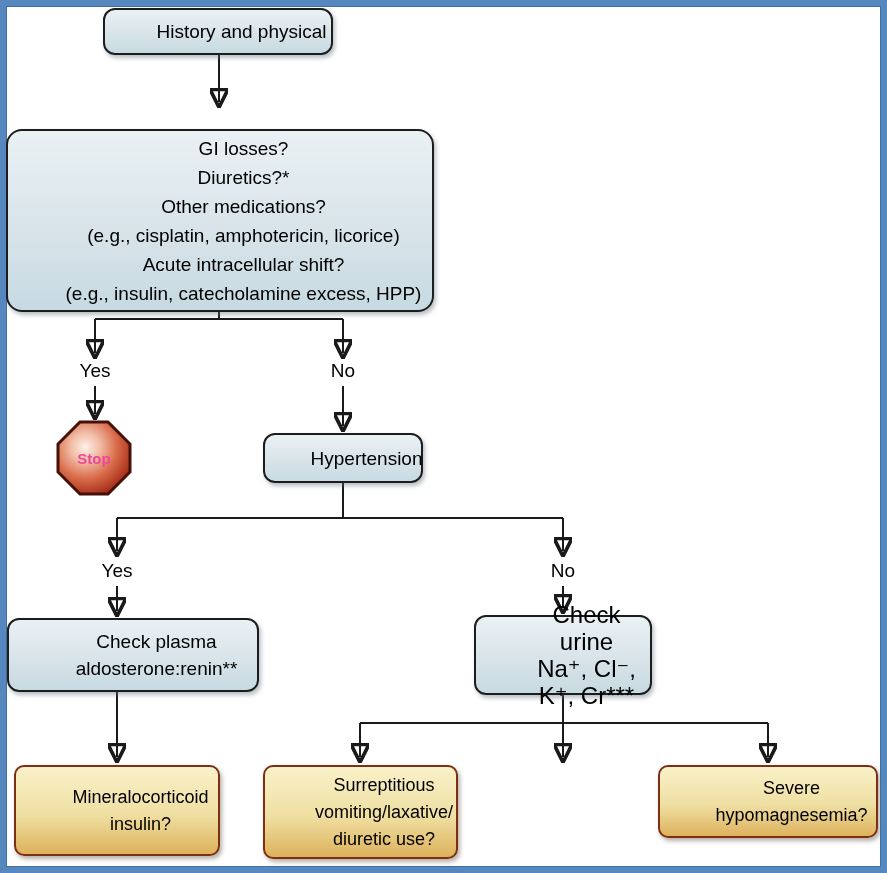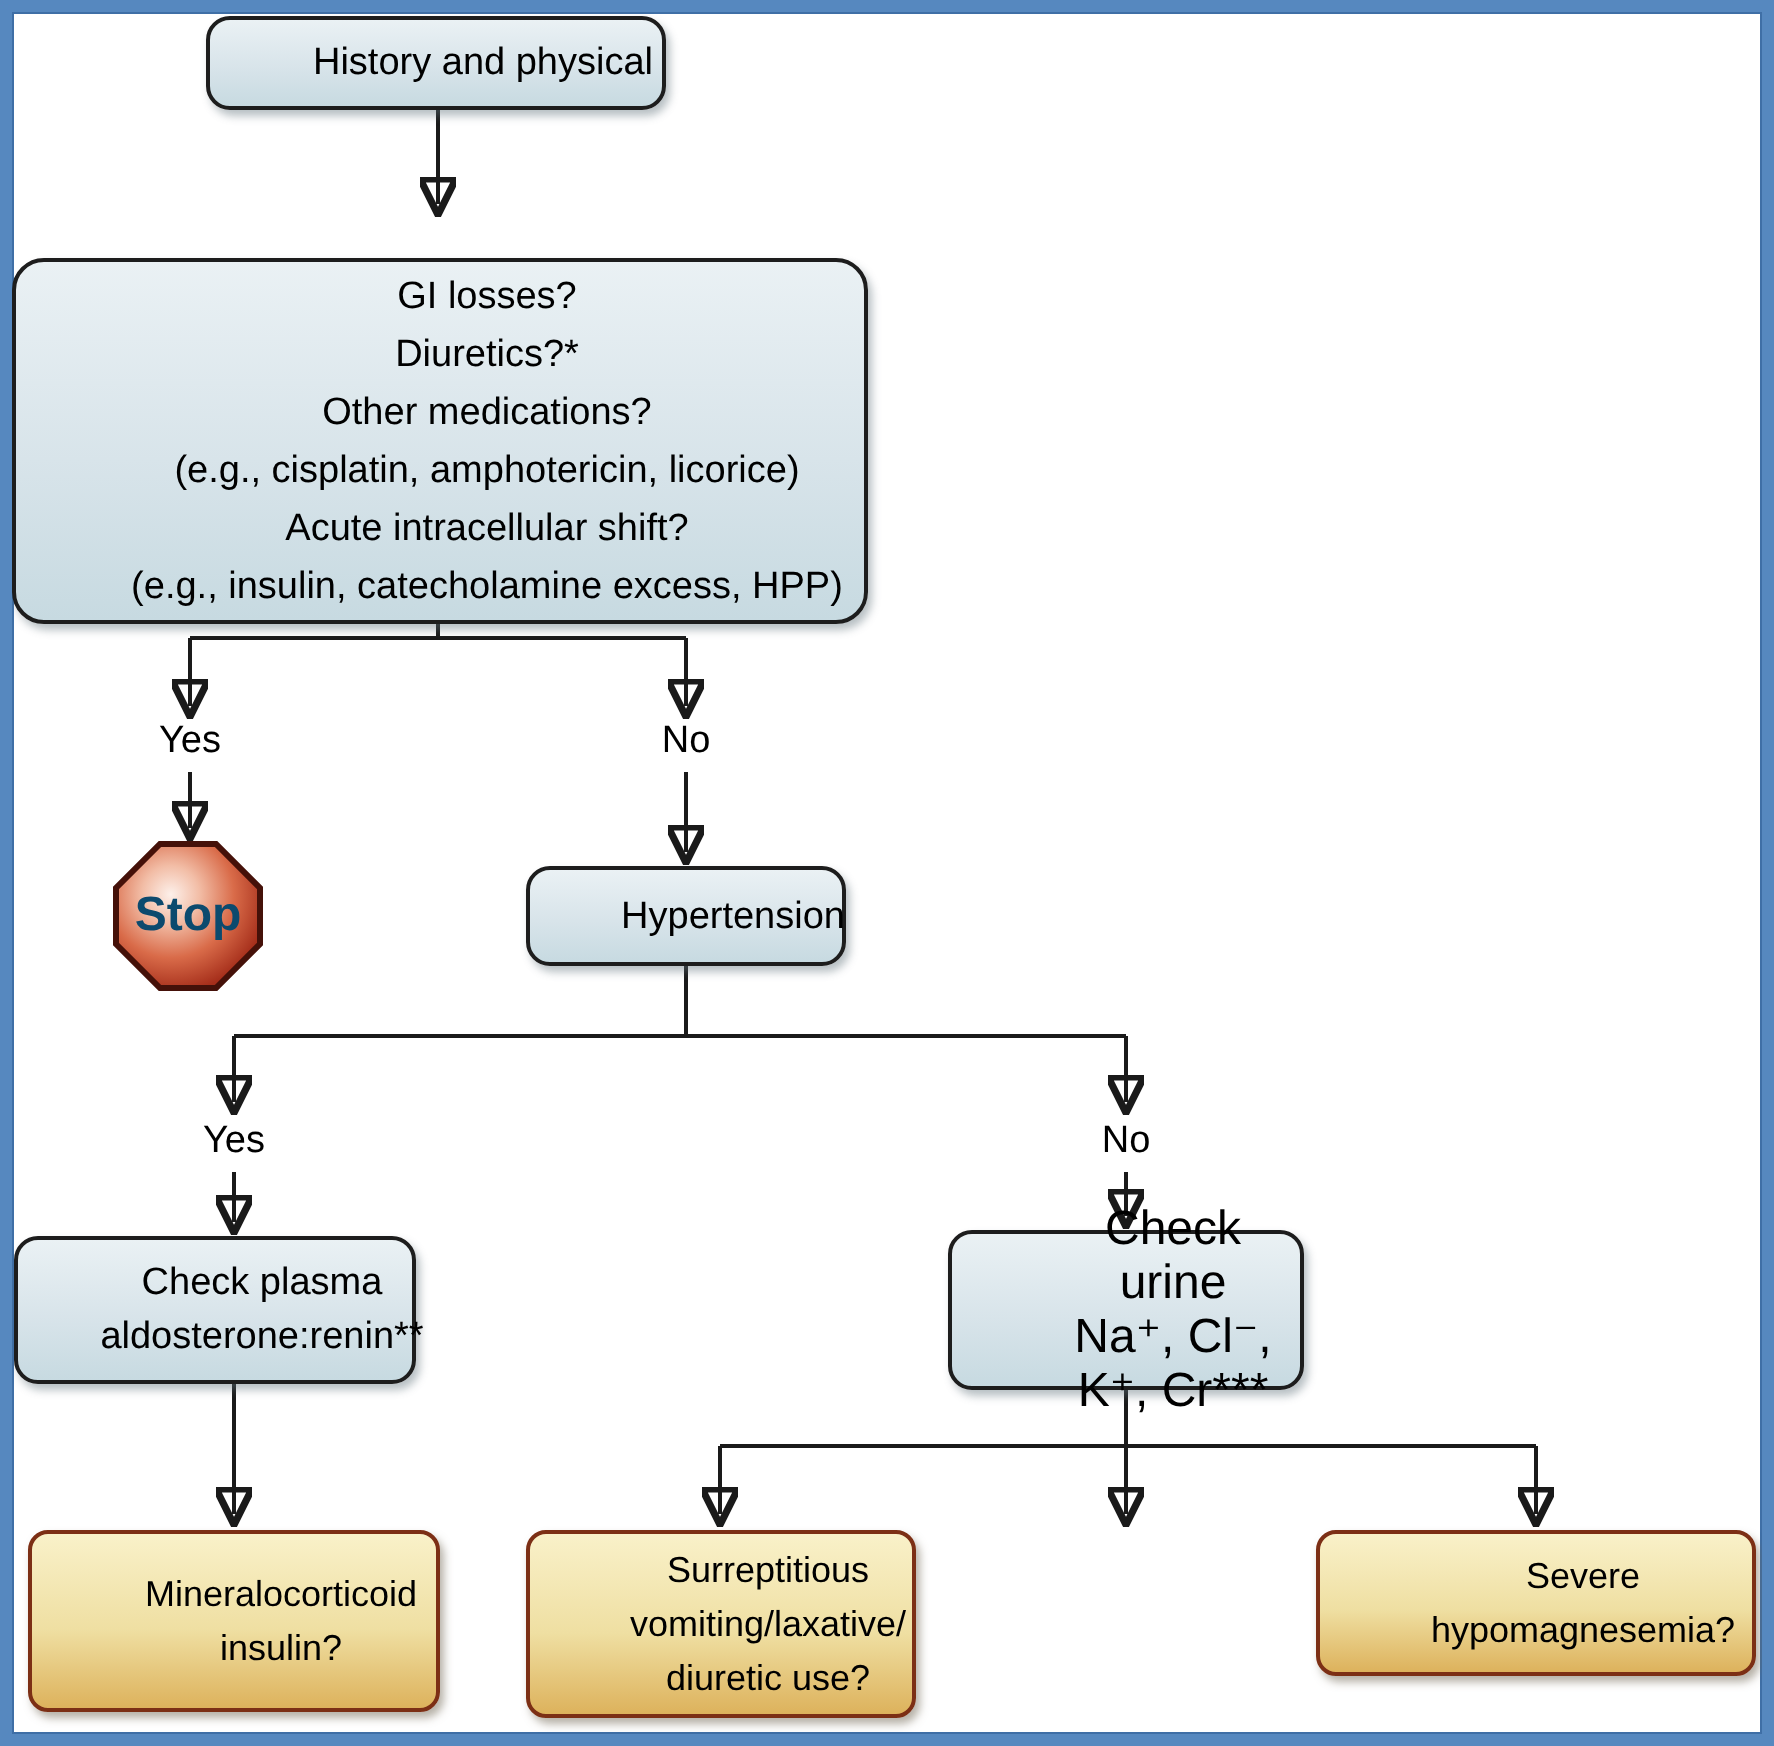--- a/index.html
+++ b/index.html
@@ -38,21 +38,21 @@
   }
   .lbl {
     position:absolute; text-align:center;
     font-size:19px; line-height:26px;
   }
   .stop-wrap { position:absolute; left:49px; top:413px; width:78px; height:78px; }
   .stop-wrap svg { position:absolute; left:0; top:0; }
   .stop-text {
     position:absolute; inset:0;
     display:flex; align-items:center; justify-content:center;
-    font-size:24px; font-weight:bold; color:#0c4a6e;
+    font-size:15px; font-weight:bold; color:#ec4899;
   }
   .line { display:block; }
 </style>
 </head>
 <body>
 
 <div class="frame">
 
   <svg class="connectors" viewBox="0 0 875 861" xmlns="http://www.w3.org/2000/svg">
     <defs>
@@ -113,21 +113,21 @@
     <div class="stop-text">Stop</div>
   </div>
 
   <div class="node" style="left:257px; top:427px; width:160px; height:50px;">
     <span class="line">Hypertension</span>
   </div>
 
   <div class="lbl" style="left:81px; top:552px; width:60px;">Yes</div>
   <div class="lbl" style="left:527px; top:552px; width:60px;">No</div>
 
-  <div class="node" style="left:1px; top:612px; width:201px; height:74px;">
+  <div class="node" style="left:1px; top:612px; width:252px; height:74px;">
     <span class="line">Check plasma</span>
     <span class="line">aldosterone:renin**</span>
   </div>
 
   <div class="node" style="left:468px; top:609px; width:178px; height:80px; font-size:24px;">
     <span class="line">Check urine</span>
     <span class="line">Na⁺, Cl⁻, K⁺, Cr***</span>
   </div>
 
   <div class="outcome" style="left:8px; top:759px; width:206px; height:91px;">

